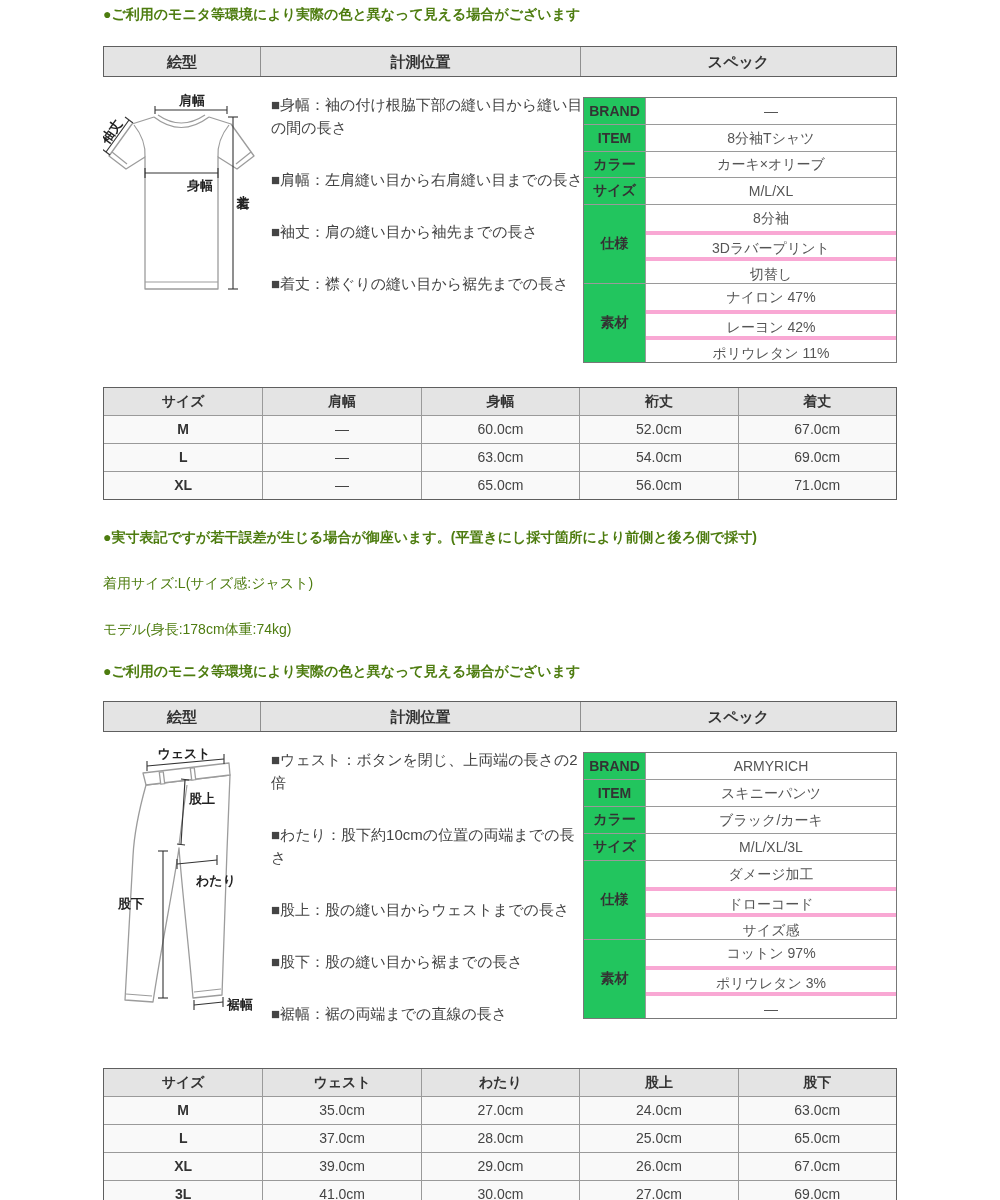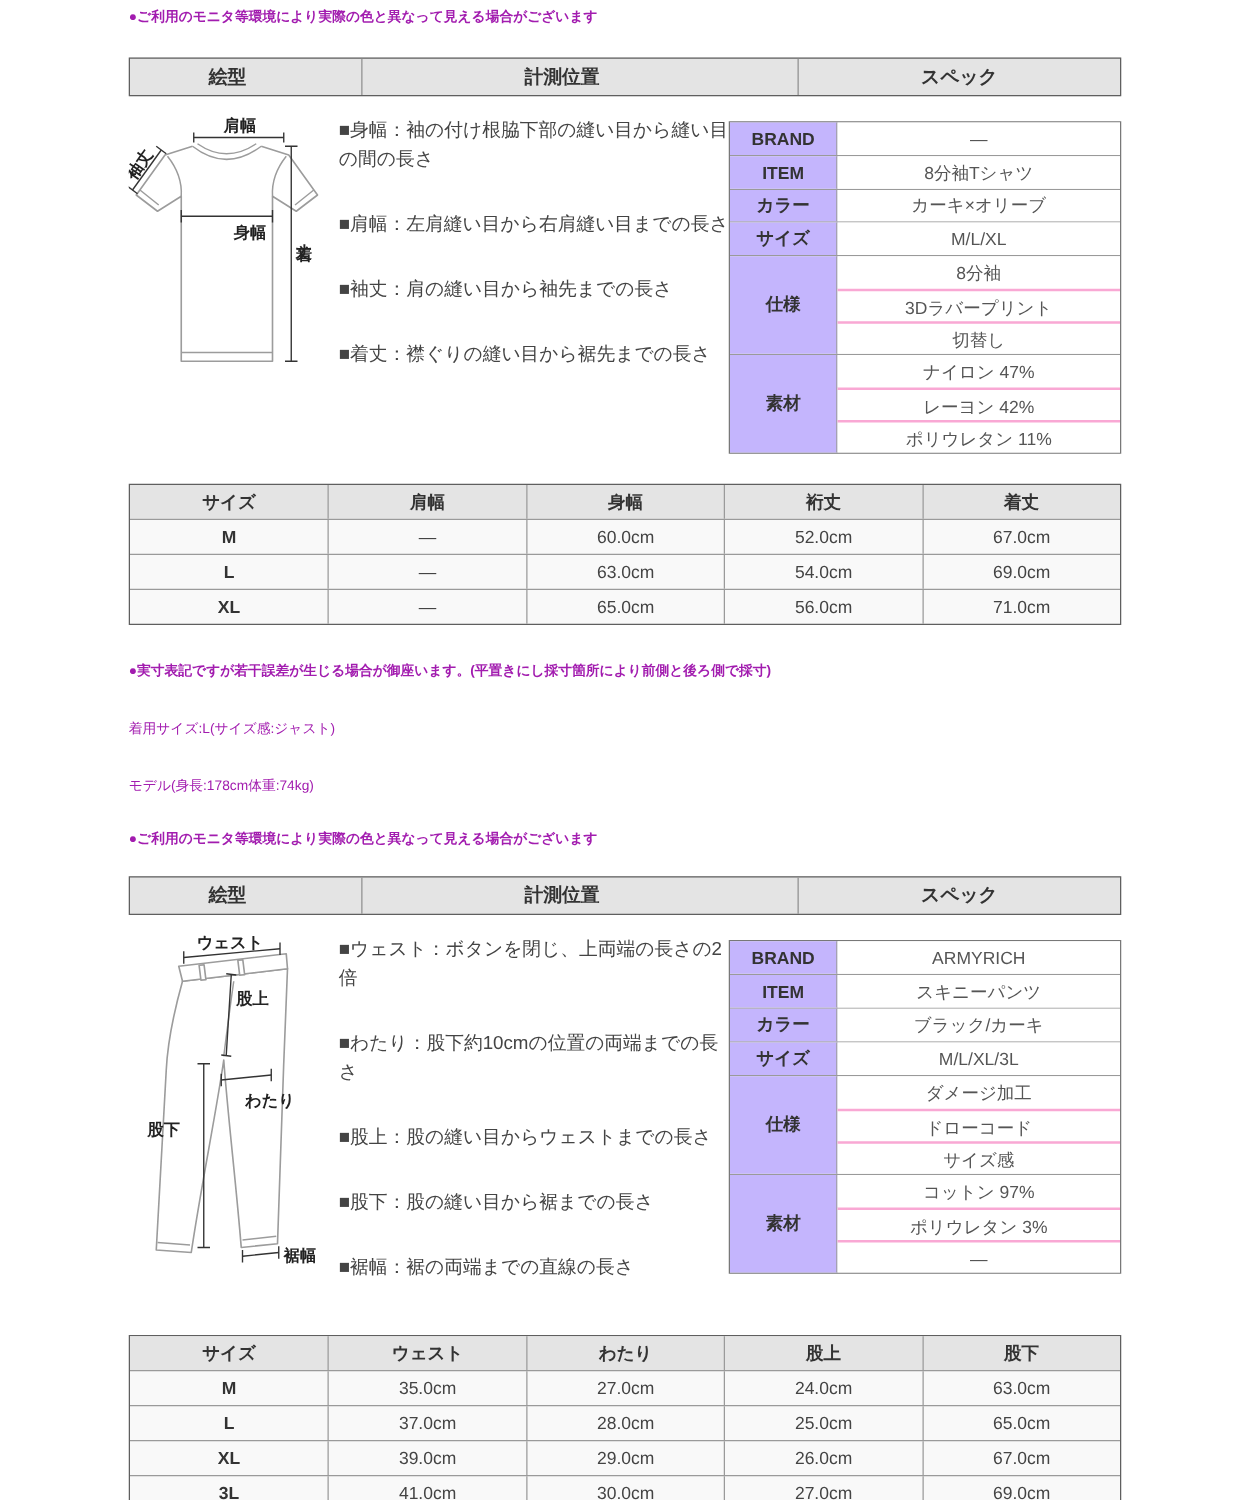--- a/index.html
+++ b/index.html
@@ -4,59 +4,58 @@
 <style>
   * { box-sizing: border-box; }
   html, body { margin: 0; padding: 0; background: #fff; }
   body {
     width: 1000px;
     font-family: "Liberation Sans", "DejaVu Sans", sans-serif;
     color: #333;
   }
   .page { margin-left: 103px; width: 794px; padding-top: 5px; padding-bottom: 10px; }
 
-  .notice { color: #a21caf; font-size: 11px; line-height: 18px; }
+  .notice { color: #4d7c0f; font-size: 14px; line-height: 18px; }
   .bold { font-weight: bold; }
 
   
   .strip {
     display: grid;
     grid-template-columns: 156px 320px 1fr;
     border: 1px solid #5f5f5f;
     background: #e4e4e4;
     height: 31px;
-    gap: 29px;
   }
   .strip-cell {
     text-align: center; line-height: 29px;
     font-weight: bold; font-size: 15px; color: #333;
     border-left: 1px solid #8f8f8f;
   }
   .strip-cell:first-child { border-left: none; }
 
   
   .content-row { display: grid; grid-template-columns: 156px 324px 314px; }
   .diagram-col { padding-top: 16px; }
   .bullets-col { padding: 16px 0 0 12px; font-size: 15px; color: #444; }
   .bullets-col p { margin: 0 0 29px 0; line-height: 23px; }
 
   
   .spec-col { padding-top: 20px; }
   .spec-table { border: 1px solid #787878; font-size: 14px; background: #fff; }
   .spec-row { display: flex; border-top: 1px solid #9a9a9a; }
   .spec-row:first-child { border-top: none; }
   .spec-label {
-    width: 86px; background: #c4b5fd; font-weight: bold; color: #333;
+    width: 62px; background: #22c55e; font-weight: bold; color: #333;
     display: flex; align-items: center; justify-content: center;
     border-right: 1px solid #9a9a9a; text-align: center;
   }
   .spec-vals { flex: 1; display: flex; flex-direction: column; }
   .spec-val {
     height: 26px; line-height: 26px; text-align: center;
-    color: #555; border-top: 2px solid #f9a8d4; background: #fff;
+    color: #555; border-top: 4px solid #f9a8d4; background: #fff;
   }
   .spec-vals .spec-val:first-child { border-top: none; }
   .spec-vals.merged .spec-val { height: 25px; line-height: 25px; border-top: none; }
 
   
   .size-table { border: 1px solid #5f5f5f; font-size: 14px; background: #f9f9f9; }
   .size-row { display: grid; grid-template-columns: repeat(5, 1fr); border-top: 1px solid #9a9a9a; }
   .size-row:first-child { border-top: none; }
   .size-row.head { background: #e4e4e4; }
   .size-cell {

